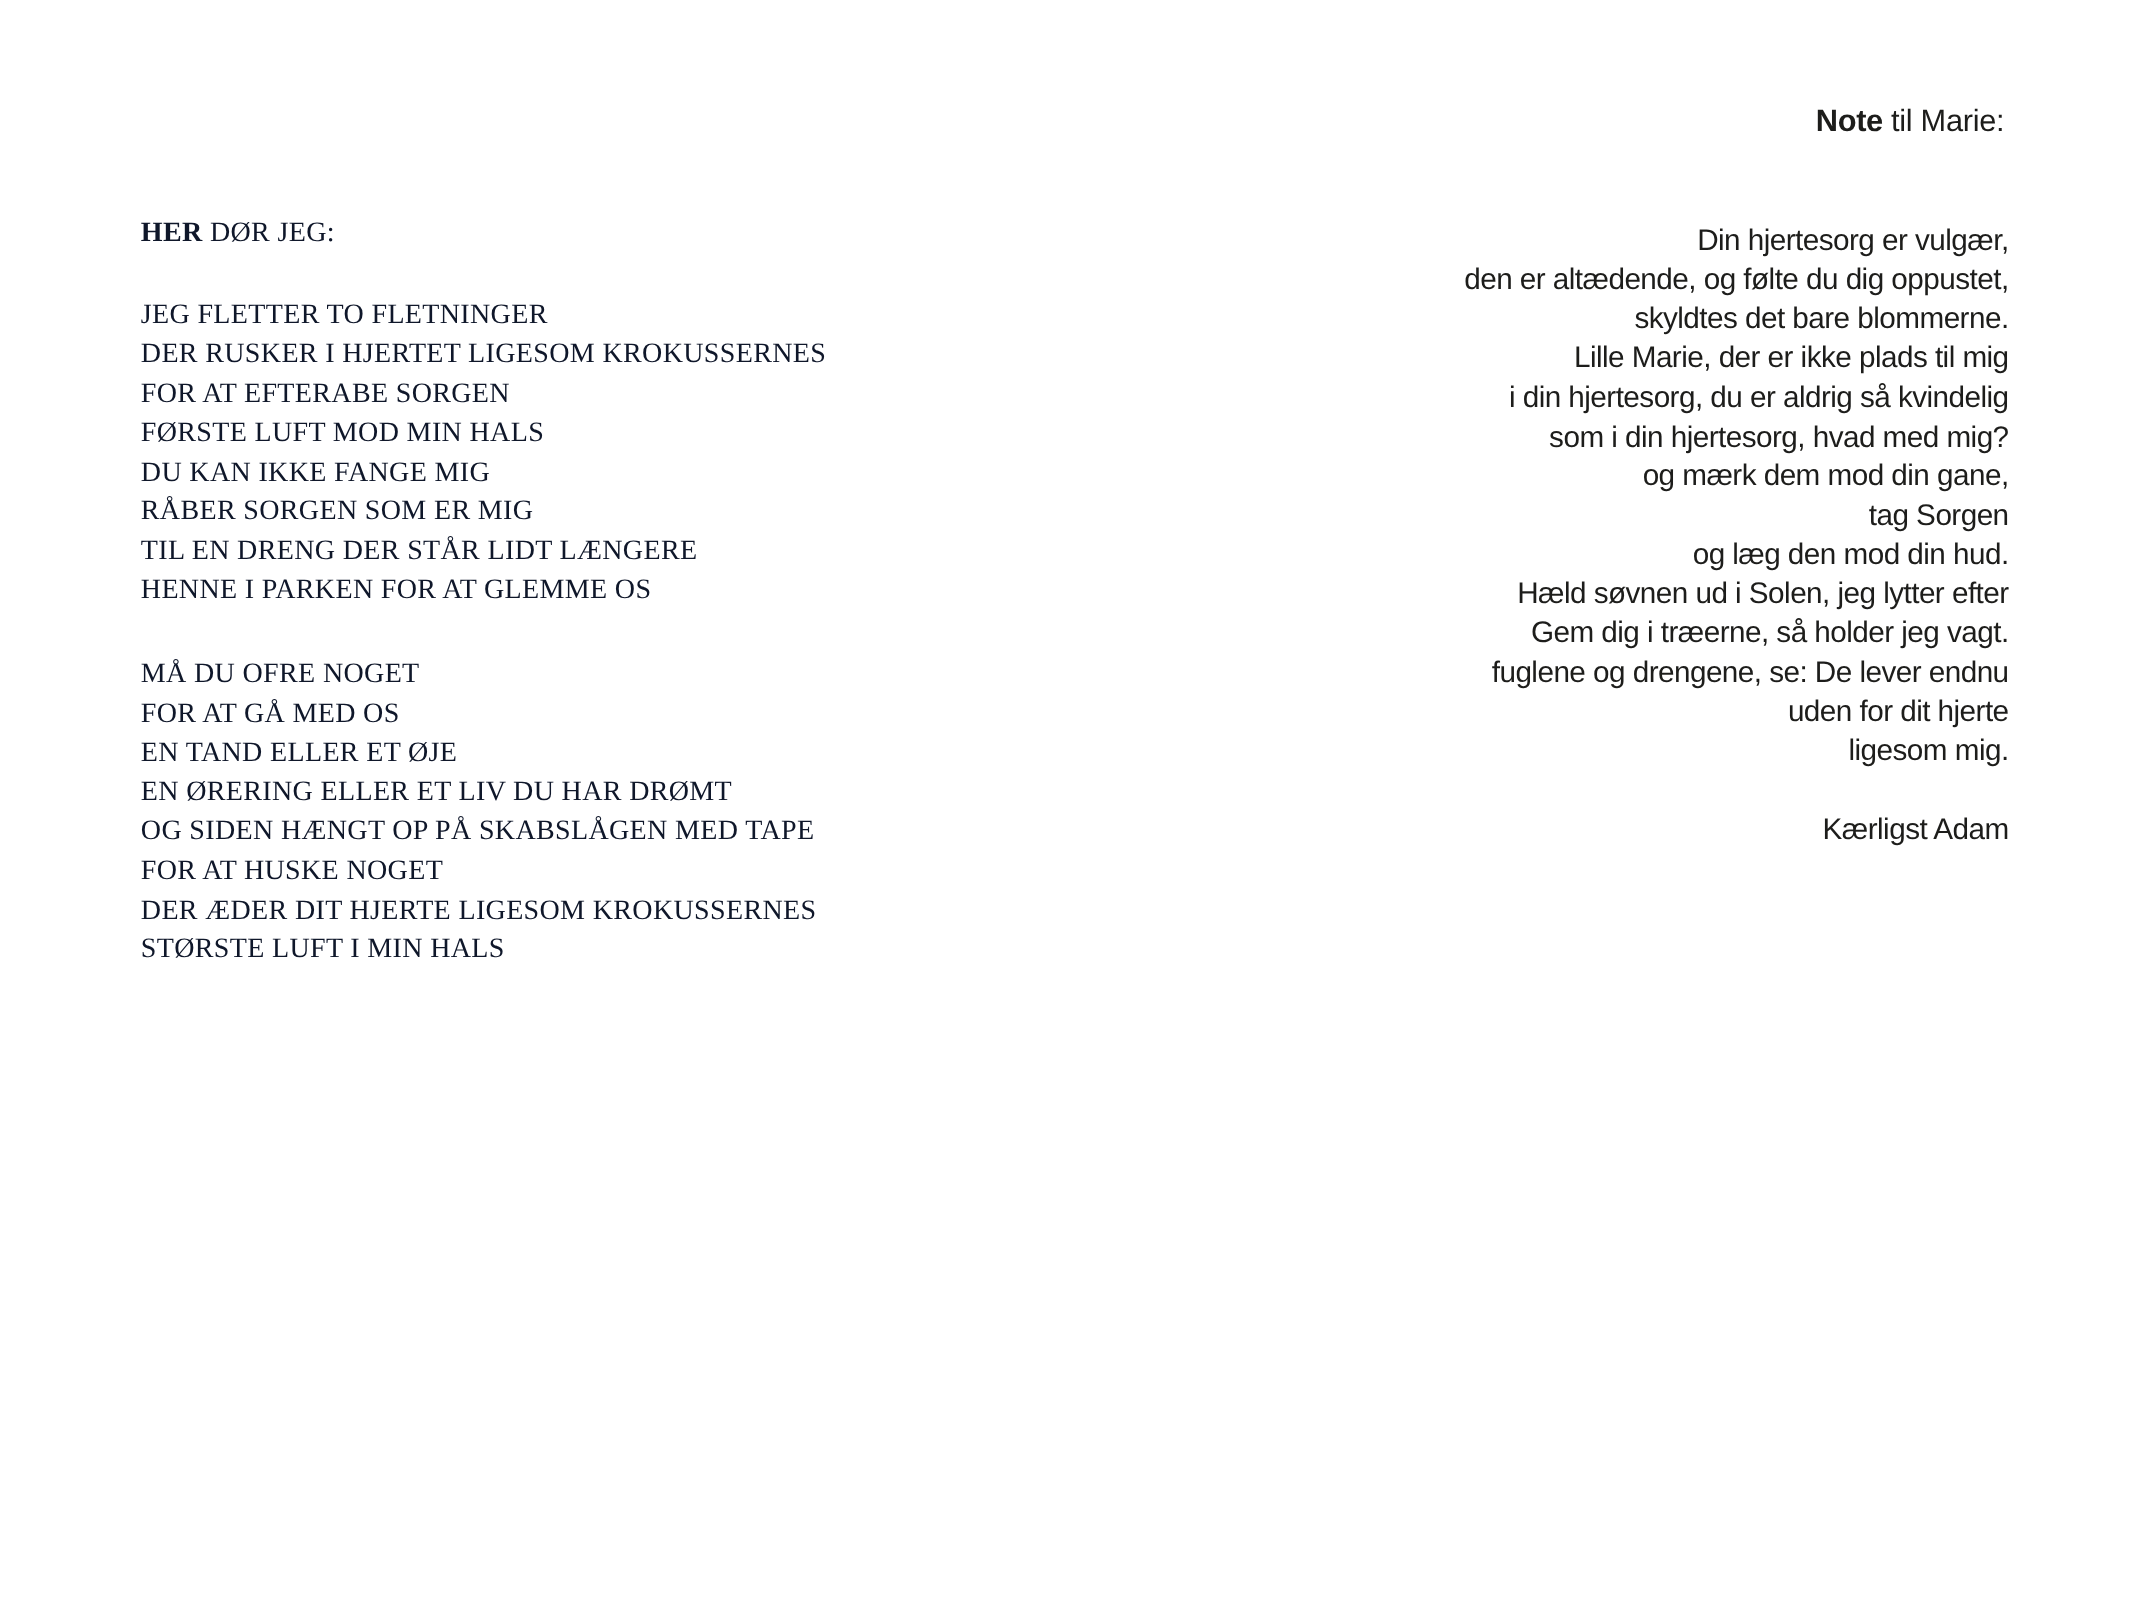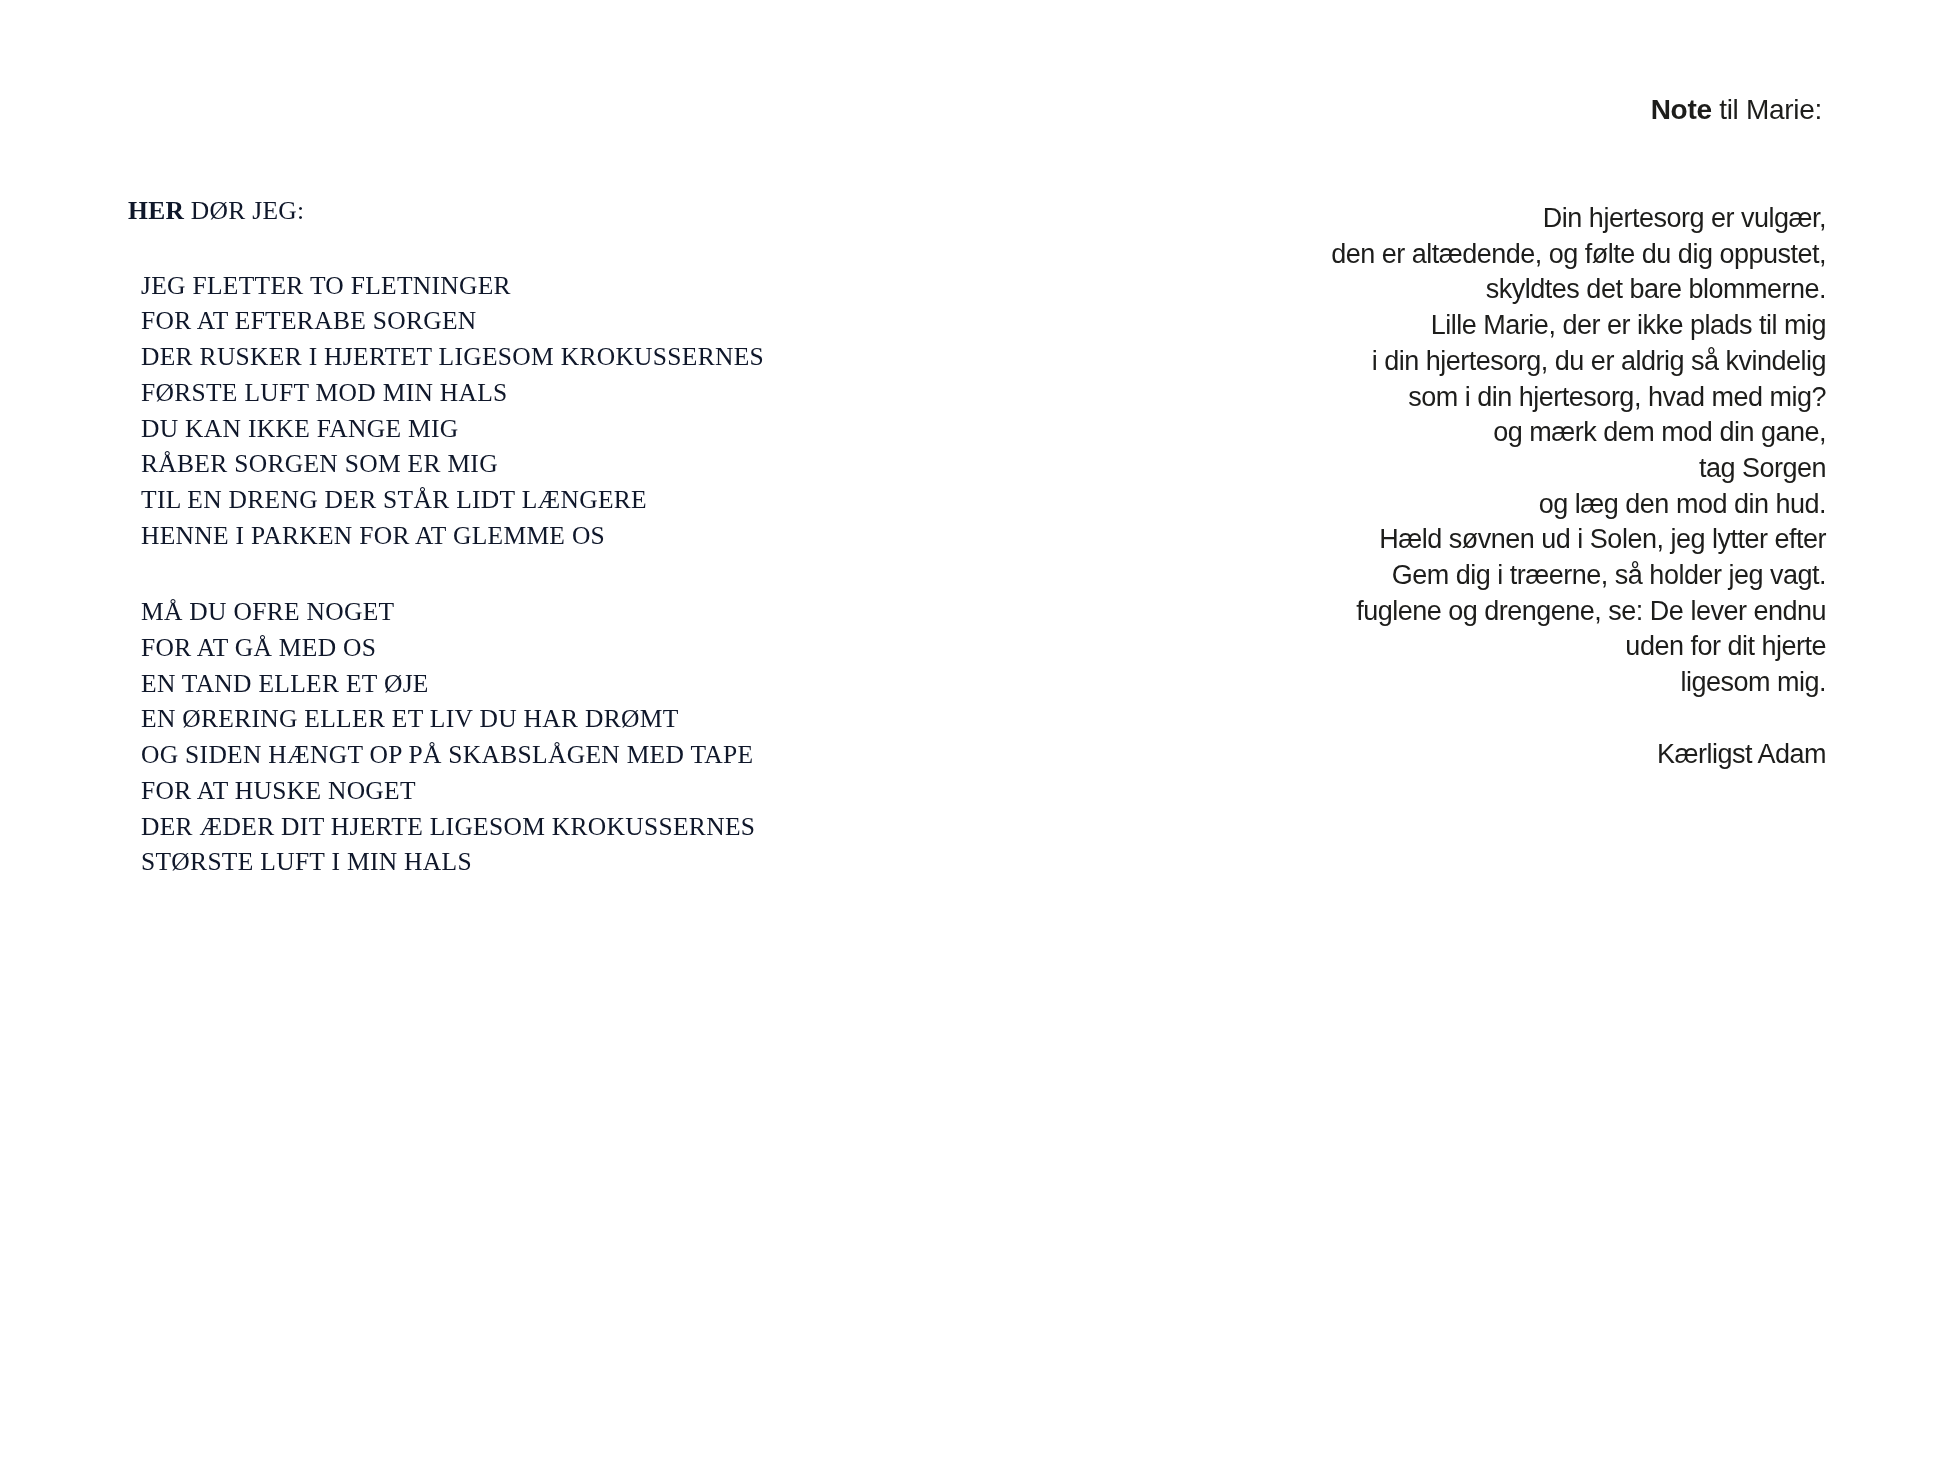--- a/index.html
+++ b/index.html
@@ -35,21 +35,21 @@
   .poem-title {
     margin: 0 0 39px 0;
     font-size: 25.5px;
     font-weight: 400;
     line-height: 35.7px;
   }
   .poem-title strong {
     font-weight: 700;
   }
   .stanza {
-    margin: 13px;
+    margin: 0;
   }
   .stanza + .stanza {
     margin-top: 41px;
   }
   .line {
     white-space: nowrap;
   }
   
   .note-header {
     position: absolute;
@@ -84,22 +84,22 @@
 </style>
 </head>
 <body>
 
 <div class="spread">
 
   <section class="left-page">
     <h1 class="poem-title"><strong>HER</strong><span> DØR JEG:</span></h1>
     <div class="stanza">
         <div class="line">JEG FLETTER TO FLETNINGER</div>
+        <div class="line">DER RUSKER I HJERTET LIGESOM KROKUSSERNES</div>
         <div class="line">FOR AT EFTERABE SORGEN</div>
-        <div class="line">DER RUSKER I HJERTET LIGESOM KROKUSSERNES</div>
         <div class="line">FØRSTE LUFT MOD MIN HALS</div>
         <div class="line">DU KAN IKKE FANGE MIG</div>
         <div class="line">RÅBER SORGEN SOM ER MIG</div>
         <div class="line">TIL EN DRENG DER STÅR LIDT LÆNGERE</div>
         <div class="line">HENNE I PARKEN FOR AT GLEMME OS</div>
       </div>
     <div class="stanza">
         <div class="line">MÅ DU OFRE NOGET</div>
         <div class="line">FOR AT GÅ MED OS</div>
         <div class="line">EN TAND ELLER ET ØJE</div>

